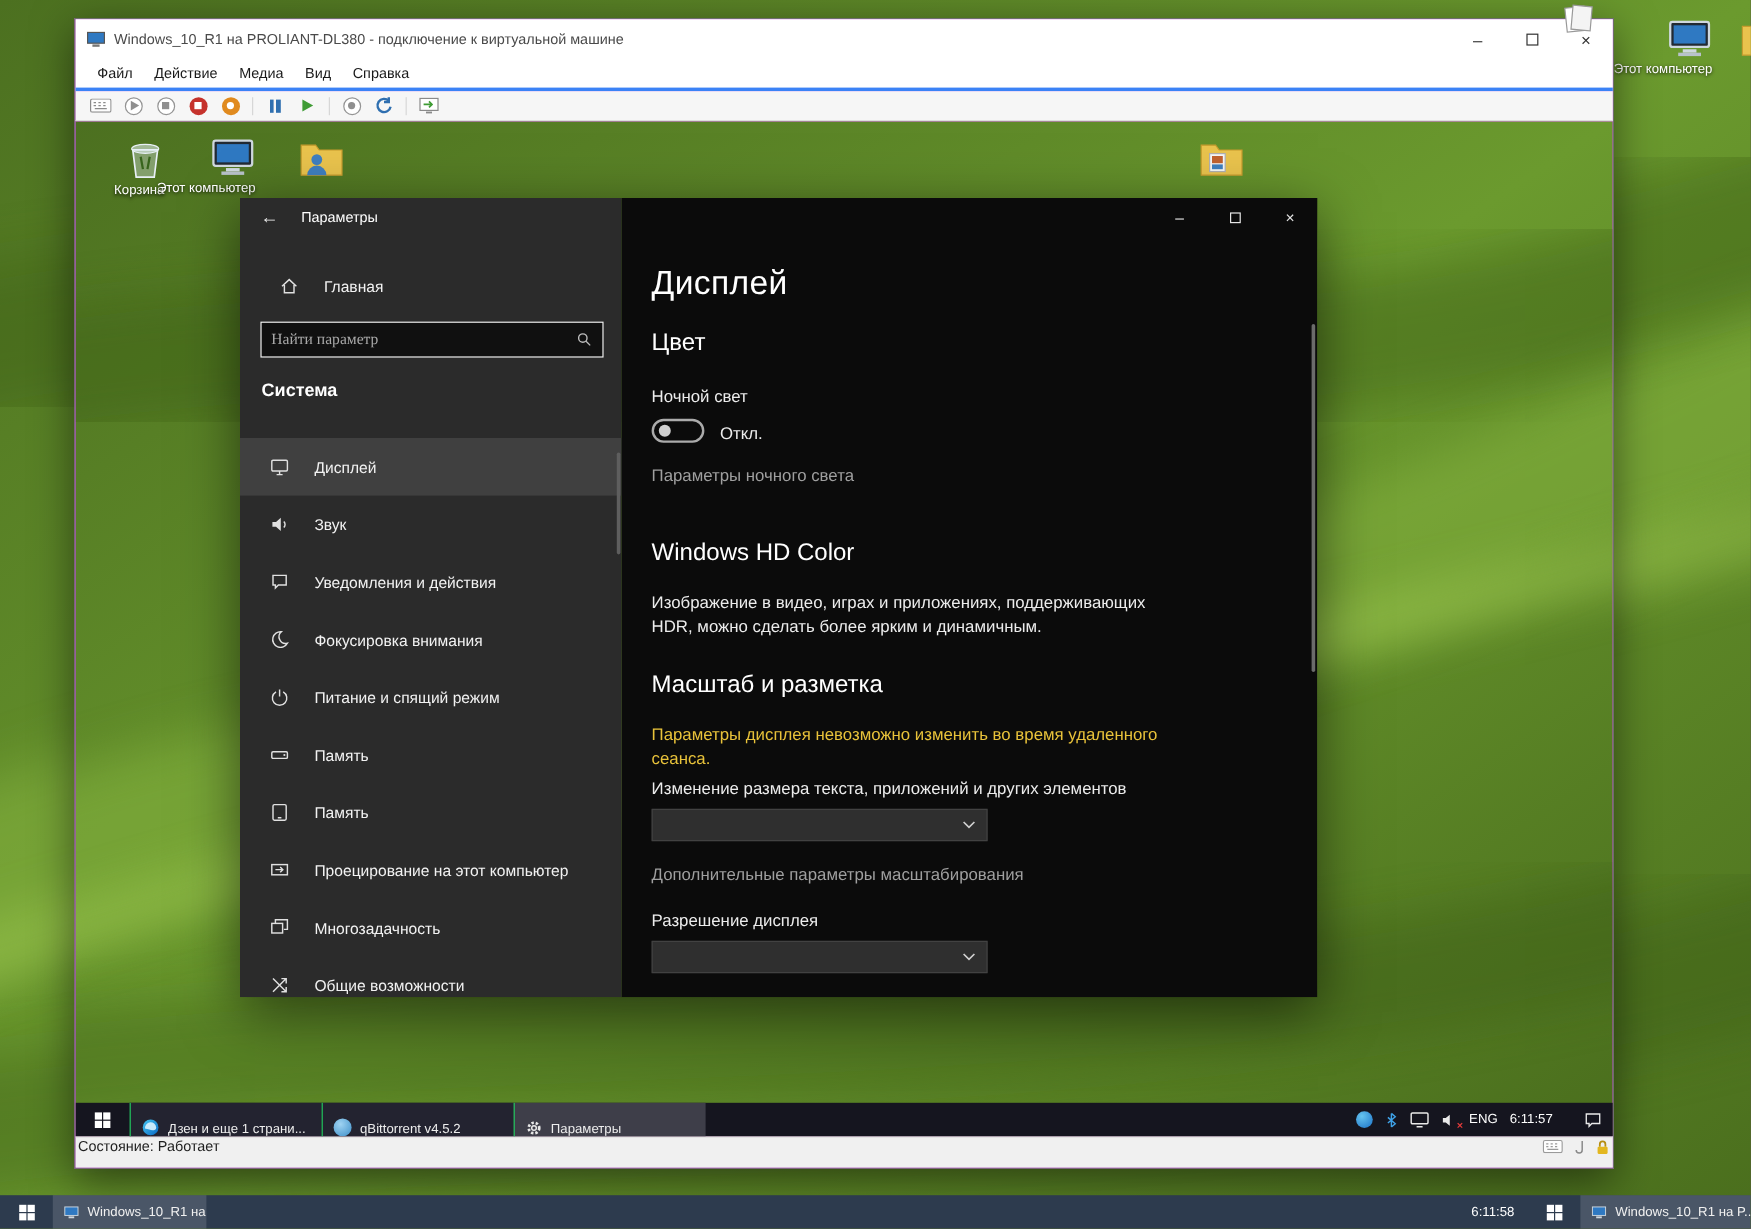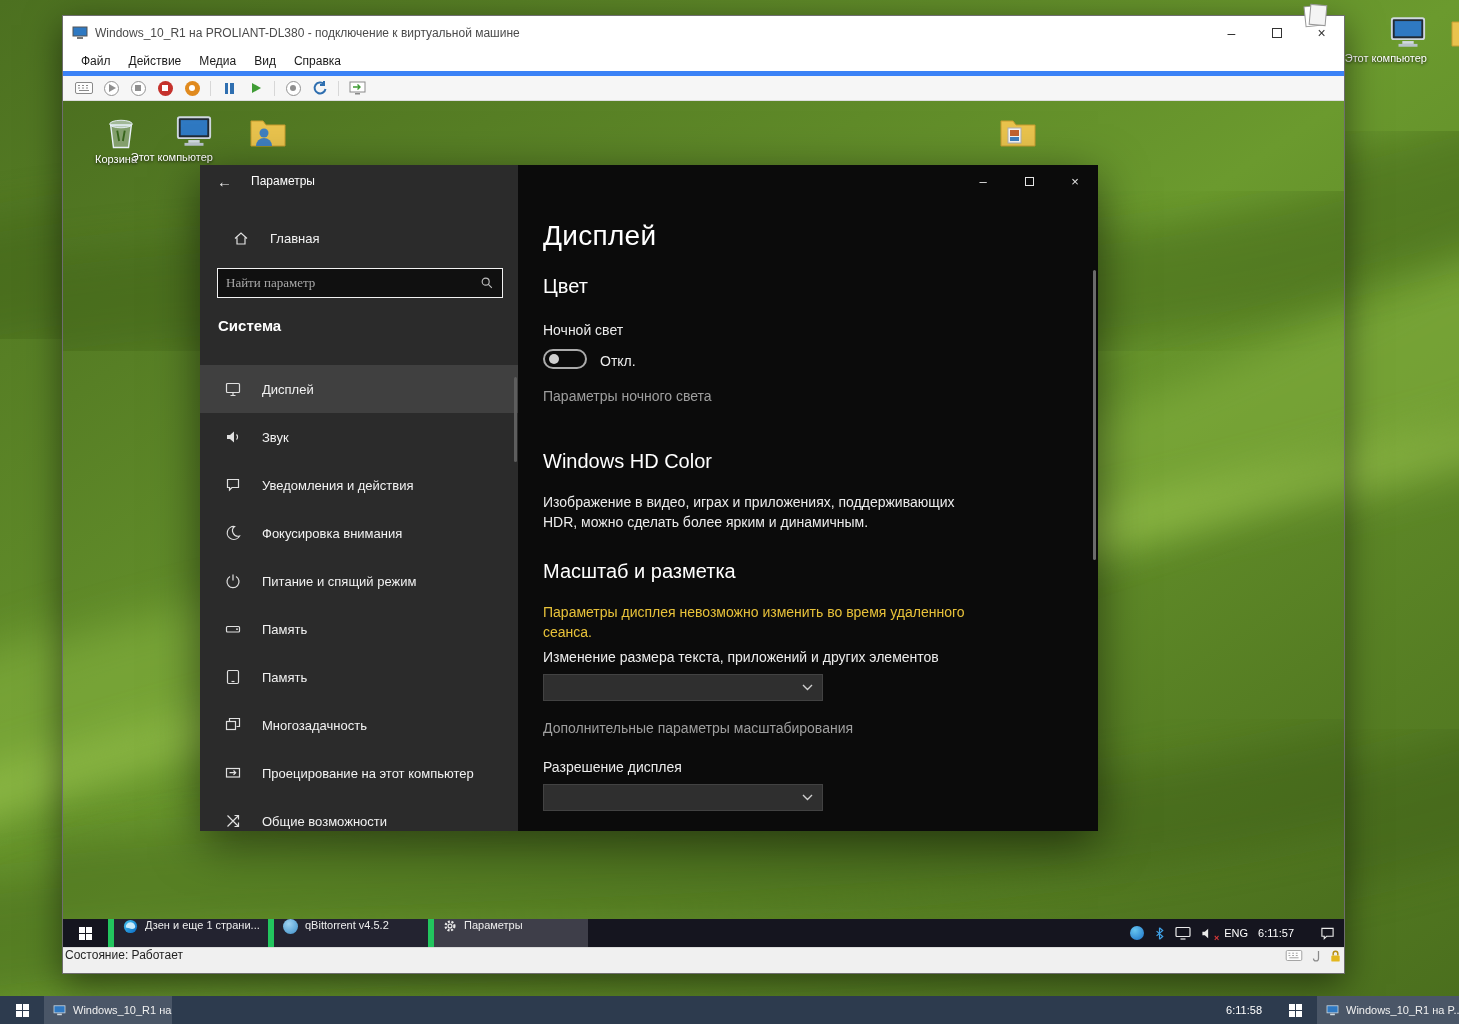--- a/index.html
+++ b/index.html
@@ -12,21 +12,21 @@
 .deskicon{position:absolute;display:flex;flex-direction:column;align-items:flex-end;gap:3px;z-index:1;cursor:pointer;width:74px}
 .deskicon .lbl{font-size:11px;color:#fff;text-shadow:0 1px 3px rgba(0,0,0,.85);text-align:center;line-height:1.12;max-width:88px;white-space:nowrap}
 .papers{position:absolute;left:1302px;top:3px;z-index:20}
 
 .vmwin{position:absolute;left:62px;top:15px;width:1283px;height:959px;border:1px solid #6e6e6e;background:#d946ef;box-shadow:0 10px 34px rgba(0,0,0,.5);display:flex;flex-direction:column;z-index:10}
 .vmtitle{height:34px;display:flex;align-items:center;padding-left:9px;position:relative;background:#fff}
 .vmtitle .ttext{font-size:12px;color:#4a4a4a;margin-left:7px;white-space:nowrap}
 .winbtns{position:absolute;top:0;right:0;height:100%;display:flex}
 .winbtn{width:45px;display:flex;align-items:center;justify-content:center;font-size:14px;color:#333;cursor:pointer}
 .maxbox{width:10px;height:10px;border:1px solid #333;display:block}
-.vmmenu{height:26px;display:flex;align-items:center;padding-left:9px;background:#fff;border-bottom:5px solid #3b82f6}
+.vmmenu{height:26px;display:flex;align-items:flex-start;padding-left:9px;background:#fff;border-bottom:3px solid #3b82f6}
 .mi{font-size:12px;color:#1a1a1a;padding:4px 9px;cursor:pointer}
 .vmtoolbar{height:25px;background:#f6f6f6;border-bottom:1px solid #ddd;display:flex;align-items:center;gap:9px;padding-left:12px}
 .tico{display:flex;align-items:center;justify-content:center;width:18px;height:18px;cursor:pointer}
 .cir{width:15px;height:15px;border-radius:50%;display:flex;align-items:center;justify-content:center}
 .cgray{background:#fff;border:1.5px solid #949494}
 .tsep{width:1px;height:15px;background:#d7d7d7}
 .tri-g{width:0;height:0;border-left:7px solid #8f8f8f;border-top:4px solid transparent;border-bottom:4px solid transparent;margin-left:2px}
 .tri-green{width:0;height:0;border-left:9px solid #3f9c35;border-top:5.5px solid transparent;border-bottom:5.5px solid transparent}
 .sq-g{width:6px;height:6px;background:#8f8f8f}
 .sq-w{width:6px;height:6px;background:#fff}
@@ -65,21 +65,21 @@
 .warn{color:#e8c23a}
 .toggle{position:absolute;left:25px;top:184px;width:44px;height:20px;border:2px solid #ababab;border-radius:11px;display:flex;align-items:center;padding-left:4px;cursor:pointer;background:transparent}
 .knob{width:10px;height:10px;border-radius:50%;background:#cfcfcf}
 .drop{position:absolute;left:25px;width:280px;height:27px;background:#2f2f2f;border:1px solid #424242;display:flex;align-items:center;justify-content:flex-end;padding-right:9px;cursor:pointer}
 .cscroll{position:absolute;right:2px;top:105px;width:3px;height:290px;background:#6b6b6b;border-radius:2px}
 
 .vmtask{position:absolute;left:0;right:0;bottom:0;height:28px;background:#15151f;display:flex;align-items:stretch;z-index:6}
 .tstart{width:45px;display:flex;align-items:center;justify-content:center;cursor:pointer}
 .winlogo{display:grid;grid-template-columns:6px 6px;grid-template-rows:6px 6px;gap:1px}
 .winlogo i{background:#fff;display:block}
-.tbtn{width:160px;display:flex;align-items:flex-start;gap:7px;padding:0 9px;background:#232330;font-size:11px;color:#ededed;border-left:6px solid #22c55e;cursor:pointer;overflow:hidden;white-space:nowrap}
+.tbtn{width:160px;display:flex;align-items:flex-end;gap:7px;padding:0 9px;background:#232330;font-size:11px;color:#ededed;border-left:1px solid #22c55e;cursor:pointer;overflow:hidden;white-space:nowrap}
 .tbtn.active{background:#3e3e49}
 .ttray{margin-left:auto;display:flex;align-items:center;gap:10px;padding-right:9px;color:#fff;font-size:11px}
 .trayico{position:relative;display:flex;align-items:center;justify-content:center;cursor:pointer}
 .mutex{position:absolute;right:-5px;bottom:-3px;color:#e23b3b;font-size:9px;font-weight:700}
 .appcircle{width:14px;height:14px;border-radius:50%;background:radial-gradient(circle at 35% 30%,#66c4ef,#1b72c8)}
 .qbico{width:15px;height:15px;border-radius:50%;background:radial-gradient(circle at 38% 32%,#9fd3f2,#3d8fc9);flex-shrink:0}
 
 .hosttask{position:absolute;left:0;right:0;bottom:0;height:28px;background:#2d3b4e;display:flex;align-items:stretch;z-index:40}
 .hstart{width:44px;display:flex;align-items:center;justify-content:center;cursor:pointer}
 .hbtn{display:flex;align-items:center;gap:7px;padding:0 9px;font-size:11px;color:#f0f0f0;background:rgba(255,255,255,.14);cursor:pointer;white-space:nowrap;overflow:hidden}
@@ -368,34 +368,34 @@
                   <svg viewBox="0 0 16 16" width="16" height="16" fill="none" stroke="#e0e0e0" stroke-width="1.2">
                     <rect x="2.5" y="1.5" width="11" height="13" rx="1.2"></rect>
                     <path d="M6.5 12.5 h3"></path>
                   </svg>
                 </span>
               <span class="navlbl">Память</span>
             </div>
             <div class="navitem">
               <span class="nico">
                   <svg viewBox="0 0 16 16" width="16" height="16" fill="none" stroke="#e0e0e0" stroke-width="1.2">
+                    <rect x="1.5" y="3.5" width="13" height="8.5"></rect>
+                    <path d="M4.5 7.7 h6 M8.5 5.5 L10.7 7.7 L8.5 9.9"></path>
+                  </svg>
+                </span>
+              <span class="navlbl">Проецирование на этот компьютер</span>
+            </div>
+            <div class="navitem">
+              <span class="nico">
+                  <svg viewBox="0 0 16 16" width="16" height="16" fill="none" stroke="#e0e0e0" stroke-width="1.2">
                     <rect x="1.5" y="4.5" width="9" height="8"></rect>
                     <path d="M4.5 4.5 v-3 h10 v8 h-3"></path>
                   </svg>
                 </span>
               <span class="navlbl">Многозадачность</span>
-            </div>
-            <div class="navitem">
-              <span class="nico">
-                  <svg viewBox="0 0 16 16" width="16" height="16" fill="none" stroke="#e0e0e0" stroke-width="1.2">
-                    <rect x="1.5" y="3.5" width="13" height="8.5"></rect>
-                    <path d="M4.5 7.7 h6 M8.5 5.5 L10.7 7.7 L8.5 9.9"></path>
-                  </svg>
-                </span>
-              <span class="navlbl">Проецирование на этот компьютер</span>
             </div>
             <div class="navitem">
               <span class="nico">
                   <svg viewBox="0 0 16 16" width="16" height="16" fill="none" stroke="#e0e0e0" stroke-width="1.2">
                     <path d="M2.5 13.5 L13.5 2.5 M9.5 2.5 h4 v4 M2.5 2.5 L13.5 13.5 M9.5 13.5 h4 v-4"></path>
                   </svg>
                 </span>
               <span class="navlbl">Общие возможности</span>
             </div>
           </div>

